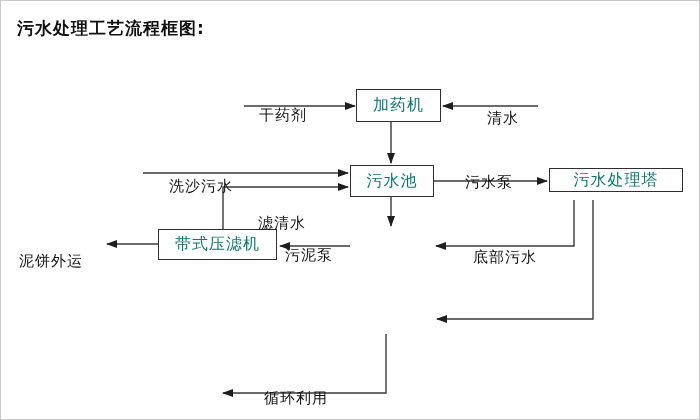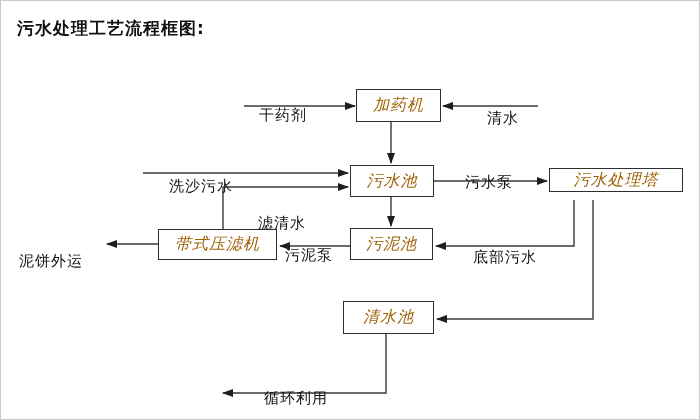--- a/index.html
+++ b/index.html
@@ -37,24 +37,23 @@
   }
   .node {
     position: absolute;
     box-sizing: border-box;
     border: 1.5px solid #2e2e2e;
     background: #ffffff;
     display: flex;
     align-items: center;
     justify-content: center;
     font-size: 16px;
-    color: #a16207;
+    color: #0f766e;
     white-space: nowrap;
     letter-spacing: 1px;
-    font-style: italic;
   }
   .flabel {
     position: absolute;
     font-size: 15px;
     color: #111111;
     white-space: nowrap;
     letter-spacing: 1px;
     margin-top: 24px;
   }
   
@@ -98,23 +97,21 @@
     <path d="M573,199 V245 H435" marker-end="url(#arr)"></path>
     <path d="M592,199 V318 H436" marker-end="url(#arr)"></path>
     <path d="M349,245 H279" marker-end="url(#arr)"></path>
     <path d="M157,243 H106" marker-end="url(#arr)"></path>
     <path d="M385,333 V392 H222" marker-end="url(#arr)"></path>
   </svg>
 
   <div class="node" id="node-dosing">加药机</div>
   <div class="node" id="node-sewage">污水池</div>
   <div class="node" id="node-tower">污水处理塔</div>
-  <div class="node" id="node-sludge">污泥池</div>
   <div class="node" id="node-press">带式压滤机</div>
-  <div class="node" id="node-clean">清水池</div>
 
   <div class="flabel" id="lbl-dry">干药剂</div>
   <div class="flabel" id="lbl-clean">清水</div>
   <div class="flabel" id="lbl-sand">洗沙污水</div>
   <div class="flabel" id="lbl-swpump">污水泵</div>
   <div class="flabel" id="lbl-filtered">滤清水</div>
   <div class="flabel" id="lbl-slpump">污泥泵</div>
   <div class="flabel" id="lbl-bottom">底部污水</div>
   <div class="flabel" id="lbl-mudcake">泥饼外运</div>
   <div class="flabel" id="lbl-recycle">循环利用</div>

